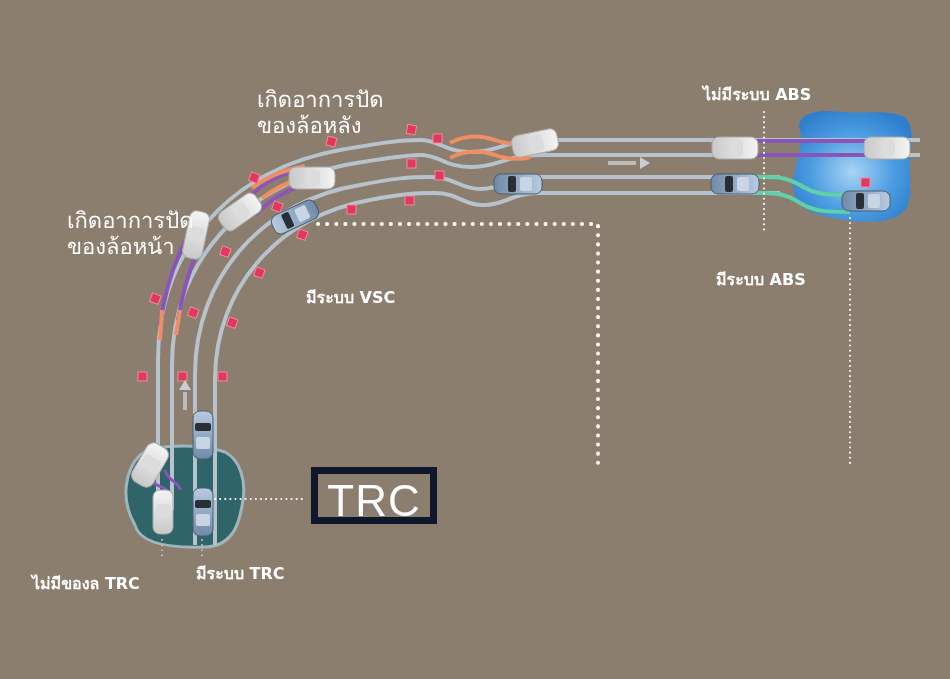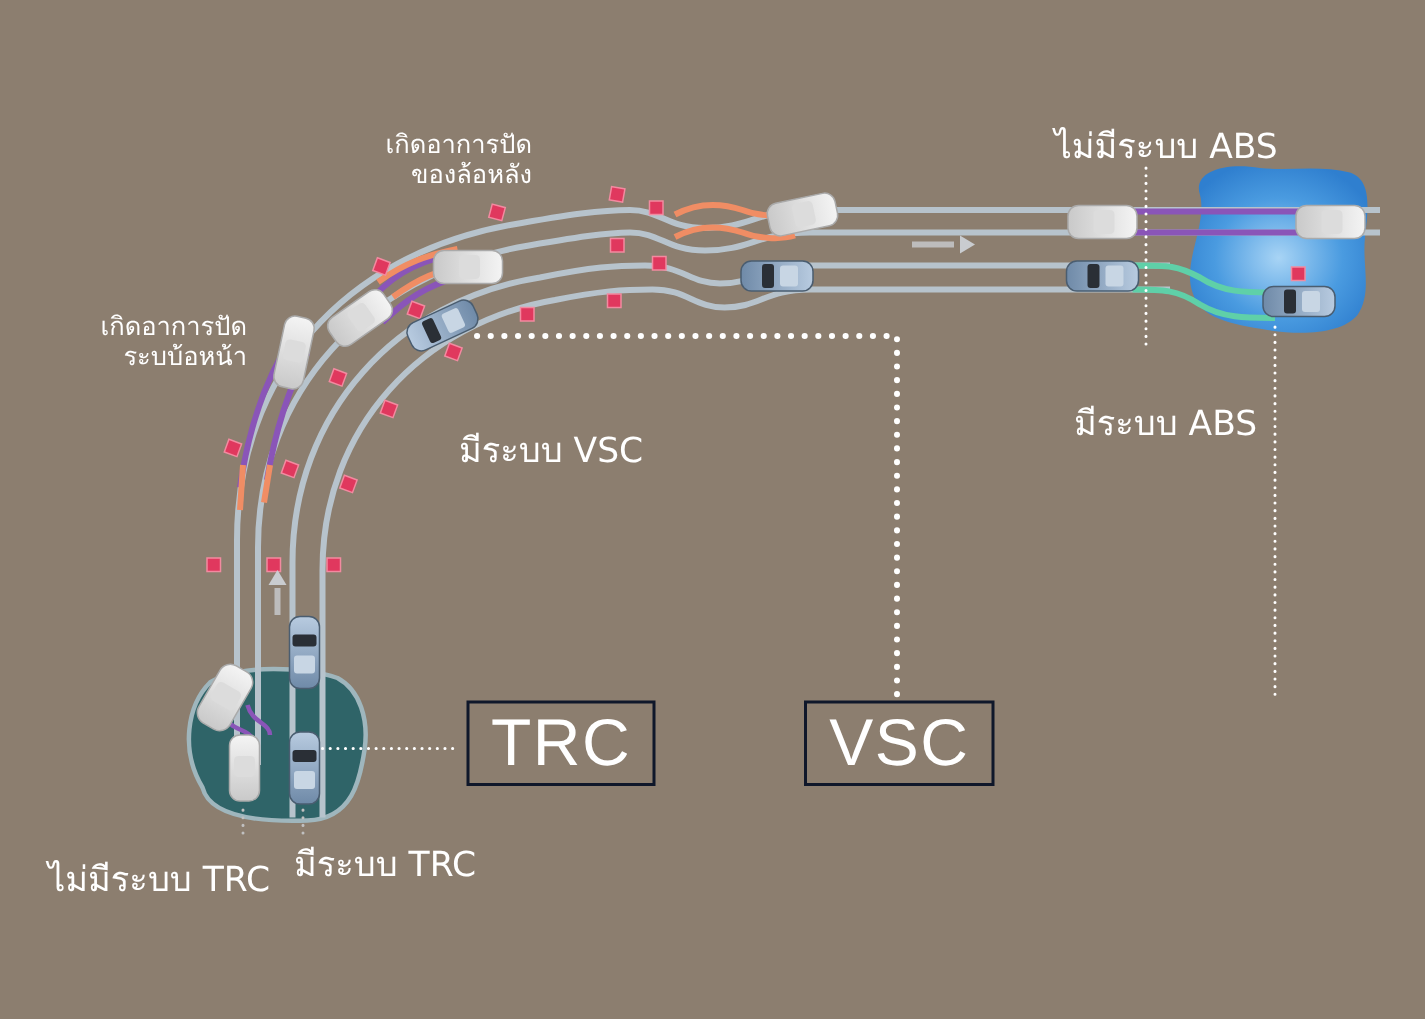--- a/index.html
+++ b/index.html
@@ -1,22 +1,22 @@
 <!DOCTYPE html>
 <html><head>
 <meta charset="utf-8">
 <style>
   html, body { margin: 0; padding: 0; }
   body { width: 950px; height: 679px; overflow: hidden; background: #8b7d6e; font-family: "DejaVu Sans", sans-serif; }
   #stage { position: relative; width: 950px; height: 679px; background: #8c7e6f; }
   #stage svg.bg { position: absolute; left: 0; top: 0; }
   .lbl { position: absolute; color: #ffffff; white-space: nowrap; line-height: 1.2; }
-  .lbl.bold { font-weight: normal; font-size: 23px; }
-  .lbl.thin { font-size: 17px; text-align: right; }
-  .sysbox { position: absolute; border: 2px solid #0f172a; color: #ffffff; font-size: 44px; font-family: "Liberation Sans", sans-serif; text-align: center; line-height: 54px; box-sizing: border-box; letter-spacing: 1px; }
+  .lbl.bold { font-weight: bold; font-size: 16px; }
+  .lbl.thin { font-size: 22px; }
+  .sysbox { position: absolute; border: 7px solid #0f172a; color: #ffffff; font-size: 44px; font-family: "Liberation Sans", sans-serif; text-align: center; line-height: 54px; box-sizing: border-box; letter-spacing: 1px; }
 </style>
 </head>
 <body>
 
 <div id="stage">
   <svg class="bg" width="950" height="679" viewBox="0 0 950 679">
     <defs>
       <radialGradient id="absWater" cx="50%" cy="55%" r="60%">
         <stop offset="0%" stop-color="#a8d4f5"></stop>
         <stop offset="60%" stop-color="#4a9be0"></stop>
@@ -179,23 +179,22 @@
       <path d="M202,540 L202,560" stroke="#c0c0c0" stroke-width="2" stroke-dasharray="0.1 5"></path>
     </g>
   </svg>
 
   <div class="lbl thin" style="left:257px;top:87px;">
     <div>เกิดอาการปัด</div>
     <div>ของล้อหลัง</div>
   </div>
   <div class="lbl thin" style="left:67px;top:208px;">
     <div>เกิดอาการปัด</div>
-    <div>ระบบ้อหน้า</div>
+    <div>ของล้อหน้า</div>
   </div>
   <div class="lbl bold" style="left:306px;top:244px;margin-top:44px;">มีระบบ VSC</div>
   <div class="lbl bold" style="left:703px;top:85px;">ไม่มีระบบ ABS</div>
   <div class="lbl bold" style="left:716px;top:242px;margin-top:28px;">มีระบบ ABS</div>
-  <div class="lbl bold" style="left:32px;top:574px;">ไม่มีระบบ TRC</div>
+  <div class="lbl bold" style="left:32px;top:574px;">ไม่มีของล TRC</div>
   <div class="lbl bold" style="left:196px;top:564px;">มีระบบ TRC</div>
 
   <div class="sysbox" style="left:311px;top:467px;width:126px;height:57px;">TRC</div>
-  <div class="sysbox" style="left:536px;top:467px;width:127px;height:57px;">VSC</div>
 </div>
 
 </body></html>

